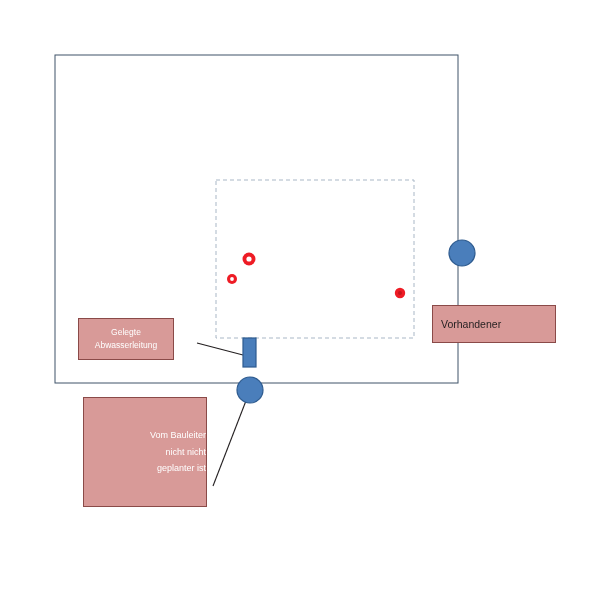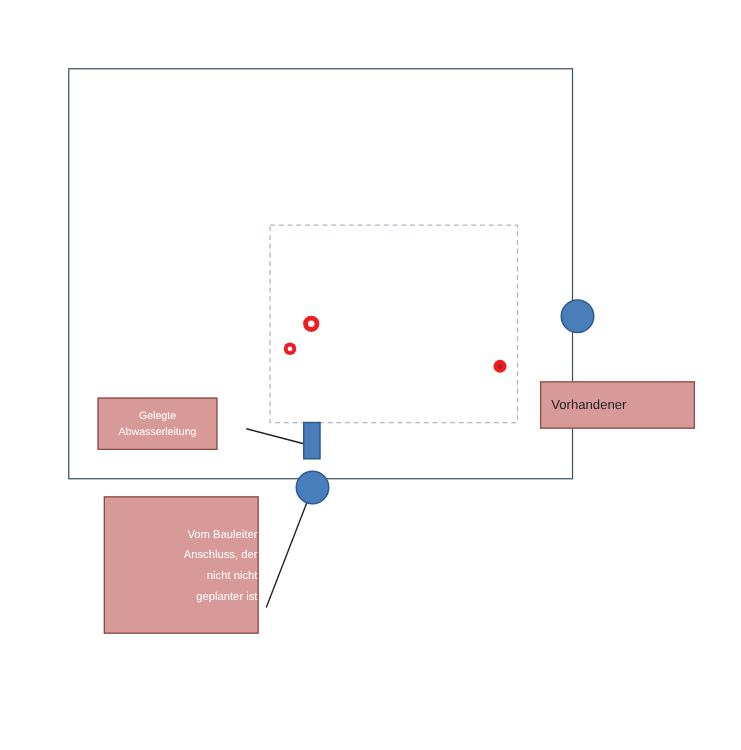--- a/index.html
+++ b/index.html
@@ -102,16 +102,15 @@
   <span class="line">Vorhandener</span>
 </div>
 
 <div class="label-box" id="box-gelegte">
   <span class="line">Gelegte</span>
   <span class="line">Abwasserleitung</span>
 </div>
 
 <div class="label-box" id="box-bauleiter">
   <span class="line">Vom Bauleiter</span>
-  <span class="line">Anschluss, der</span>
   <span class="line">nicht nicht</span>
   <span class="line">geplanter ist</span>
 </div>
 
 </body></html>

